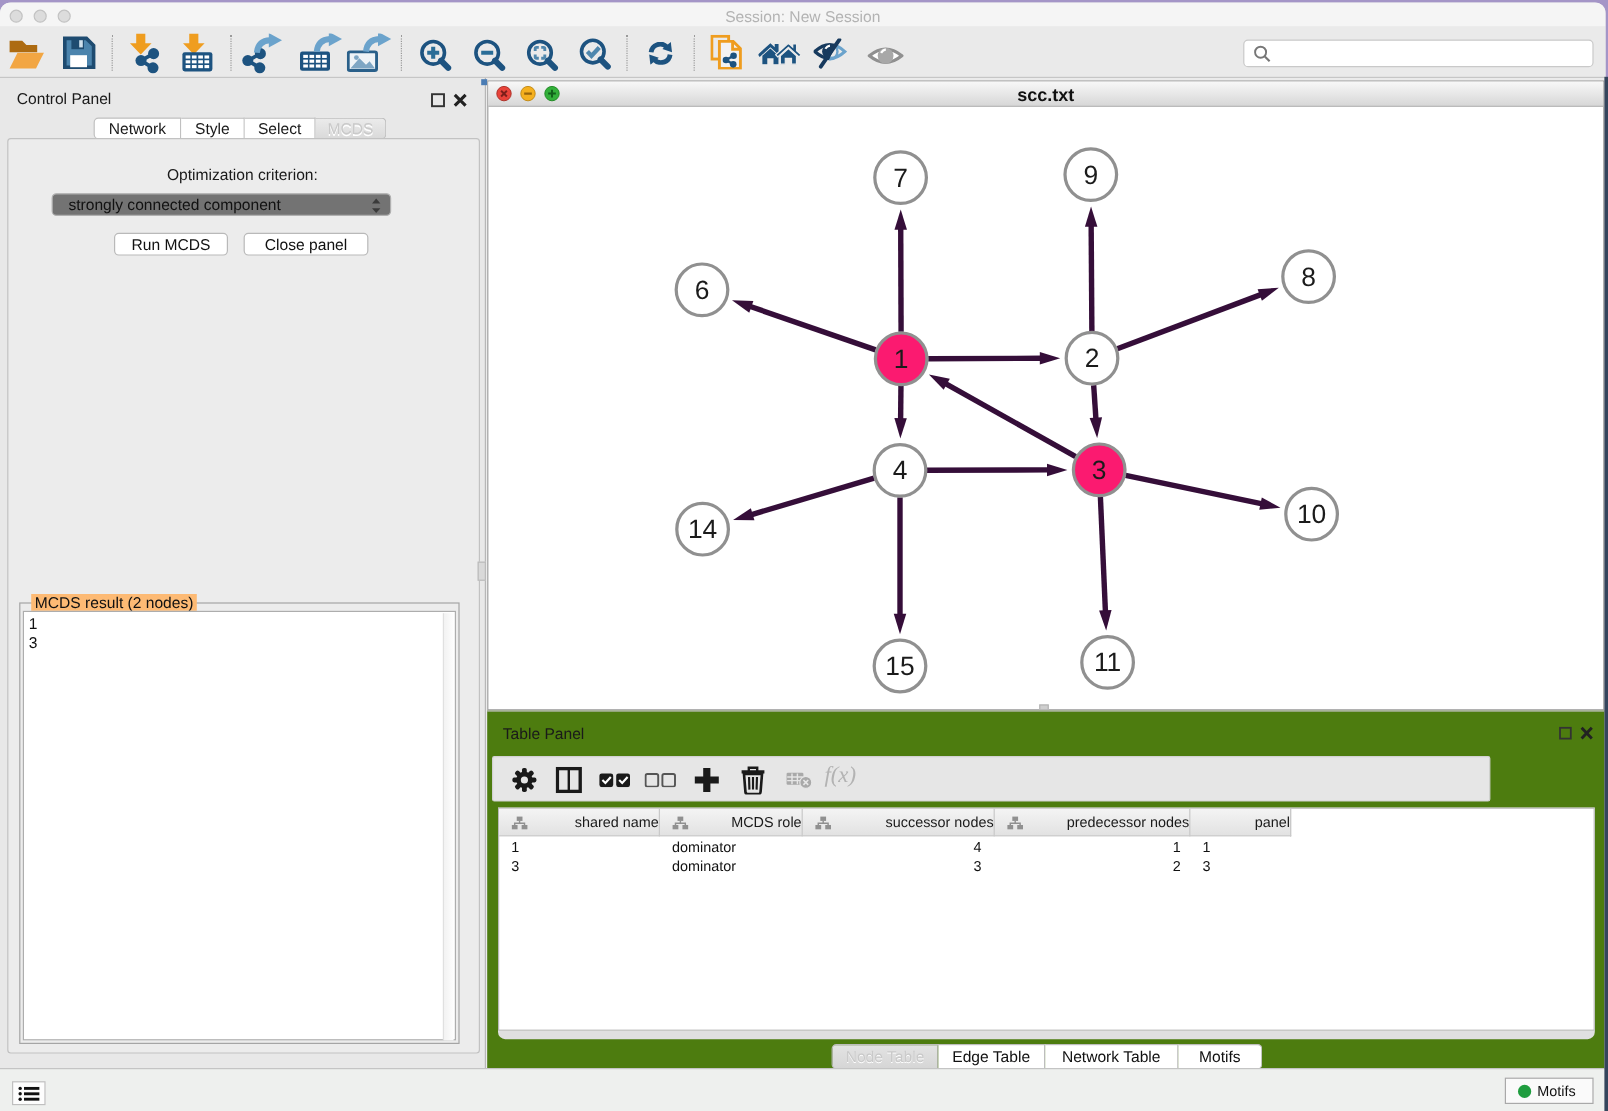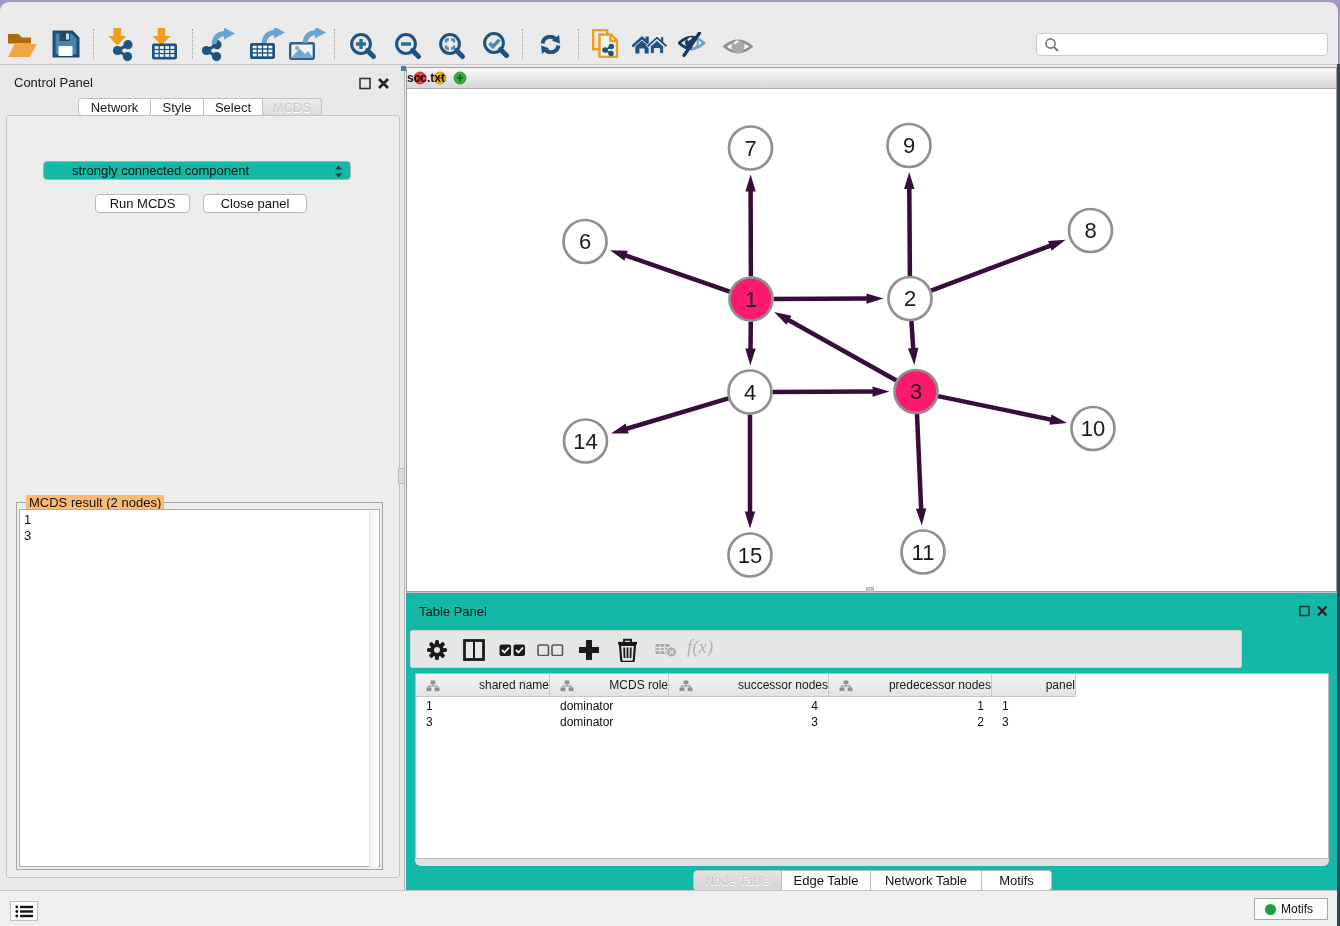--- a/index.html
+++ b/index.html
@@ -11,44 +11,50 @@
 .tl{position:absolute;top:6px;width:11px;height:11px;border-radius:50%;background:#dcdcdc;border:1px solid #c3c3c3}
 #wintitle{position:absolute;top:4px;width:100%;text-align:center;font-size:13px;color:#b3b3b3}
 #toolbar{position:absolute;left:0;top:20px;width:1338px;height:43px;background:#eaeaea;border-bottom:1px solid #c6c6c6}
 .sep{position:absolute;top:7px;height:30px;width:0;border-left:1px dotted #9a9a9a}
 #searchbox{position:absolute;left:1036px;top:11px;width:292px;height:23px;background:#fff;border:1px solid #c9c9c9;border-radius:4px}
 #cpanel{position:absolute;left:0;top:63px;width:405px;height:827px;background:#e8e8e8;border-right:1px solid #b7b7b7}
 #cp-title{position:absolute;left:14px;top:10px;font-size:13px;color:#1a1a1a}
 .tab{position:absolute;top:33px;height:18px;border:1px solid #c0c0c0;background:#fff;font-size:13px;color:#1a1a1a;text-align:center;line-height:17px}
 #grouppanel{position:absolute;left:6px;top:50px;width:394px;height:763px;background:#ececec;border:1px solid #c2c2c2;border-radius:3px}
 #optlabel{position:absolute;left:0;top:73px;width:100%;text-align:center;font-size:13px;color:#1a1a1a}
-#dropdown{position:absolute;left:43px;top:96px;width:308px;height:19px;background:#14b8a6;border:1px solid #b0b0b0;border-radius:4px;font-size:13px;color:#111;line-height:18px;padding-left:28px}
+#dropdown{position:absolute;left:43px;top:96px;width:283px;height:19px;background:#737373;border:1px solid #b0b0b0;border-radius:4px;font-size:13px;color:#111;line-height:18px;padding-left:13px}
 .btn{position:absolute;top:129px;height:19px;background:#fff;border:1px solid #b9b9b9;border-radius:4px;font-size:13px;color:#111;text-align:center;line-height:18px}
 #fieldset{position:absolute;left:16px;top:437px;width:367px;height:368px;border:1px solid #a5a5a5}
 #fslabel{position:absolute;left:9px;top:-8px;background:#fdba74;padding:0 3px;font-size:13px;color:#111}
 #resultbox{position:absolute;left:2px;top:6px;width:361px;height:358px;background:#fff;border:1px solid #adadad}
 #netwin{position:absolute;left:406px;top:65px;width:931px;height:525px;background:#fff;border:1px solid #9e9e9e}
 #nettitle{position:absolute;left:0;top:0;width:929px;height:21px;background:linear-gradient(#f8f8f8,#d7d7d7);border-bottom:1px solid #ababab}
-#netname{position:absolute;top:3px;width:100%;font-size:12px;font-weight:bold;color:#111}
-#tpanel{position:absolute;left:406px;top:590px;width:931px;height:300px;background:#14b8a6;border-top:1px solid #c2c2c2}
+#netname{position:absolute;top:3px;width:100%;text-align:center;font-size:15px;font-weight:bold;color:#111}
+#tpanel{position:absolute;left:406px;top:590px;width:931px;height:300px;background:#4d7c0f;border-top:1px solid #c2c2c2}
 #tp-title{position:absolute;left:13px;top:11px;font-size:13px;color:#1a1a1a}
 #tp-toolbar{position:absolute;left:4px;top:37px;width:832px;height:38px;background:#e6e6e6;border:1px solid #d2d2d2;border-radius:2px}
 #ttable{position:absolute;left:9px;top:80px;width:914px;height:186px;background:#fff;border:1px solid #b9b9b9}
 #thead{position:absolute;left:0;top:0;width:660px;height:23px;background:linear-gradient(#f4f4f4,#e2e2e2);border-bottom:1px solid #c5c5c5;border-right:1px solid #c5c5c5}
 .hcell{position:absolute;top:0;height:23px;border-right:1px solid #c9c9c9;font-size:12px;color:#1a1a1a;text-align:right;line-height:23px}
 .tcell{position:absolute;font-size:12px;color:#111;height:16px;line-height:16px}
 #tstrip{position:absolute;left:9px;top:266px;width:914px;height:7px;background:#e0e0e0;border-radius:0 0 6px 6px}
 .btab{position:absolute;top:277px;height:21px;border:1px solid #bdbdbd;background:#fff;font-size:13px;color:#111;text-align:center;line-height:20px}
 #statusbar{position:absolute;left:0;top:888px;width:1338px;height:36px;background:#eef0ee;border-top:1px solid #c4c4c4}
 #listbtn{position:absolute;left:10px;top:10px;width:28px;height:20px;background:#fdfdfd;border:1px solid #bfbfbf}
 #membtn{position:absolute;left:1254px;top:7px;width:74px;height:22px;background:#fafafa;border:1px solid #a9a9a9;font-size:12px;color:#111}
 .etched{color:#c9c9c9;text-shadow:0 1px 0 #fff}
 </style></head>
 <body>
 <div id="app">
+  <div id="titlebar">
+    <div class="tl" style="left:8px"></div>
+      <div class="tl" style="left:28px"></div>
+      <div class="tl" style="left:48px"></div>
+    <div id="wintitle">Session: New Session</div>
+  </div>
   <div id="toolbar">
       <div class="sep" style="left:93px"></div>
       <div class="sep" style="left:192px"></div>
       <div class="sep" style="left:334px"></div>
       <div class="sep" style="left:522px"></div>
       <div class="sep" style="left:578px"></div>
       <svg class="abs" style="margin-top:-22px;left:7px;top:31px" width="31" height="27" viewBox="0 0 31 27">
         <path d="M1 26 V3 h10.5 l3.5 3.5 h9 v6 H1z" fill="#ad6b11"></path>
         <path d="M1 26 L7.6 13 h22 L23 26z" fill="#f2a643"></path>
       </svg>
@@ -207,20 +213,21 @@
     <div id="cp-title">Control Panel</div>
     <svg class="abs" style="left:359px;top:12px" width="32" height="13" viewBox="0 0 32 13">
         <rect x="1" y="1.5" width="10" height="10" fill="none" stroke="#333" stroke-width="1.6"></rect>
         <path d="M20 2 L29 11 M29 2 L20 11" stroke="#222" stroke-width="2.6"></path>
       </svg>
     <div class="tab" style="left:78px;width:73px;border-radius:4px 0 0 4px">Network</div>
     <div class="tab" style="left:151px;width:53px;border-left:none">Style</div>
     <div class="tab" style="left:204px;width:59px;border-left:none">Select</div>
     <div class="tab etched" style="left:263px;width:59px;border-left:none;border-radius:0 4px 4px 0;background:linear-gradient(#ebebeb,#dadada)">MCDS</div>
     <div id="grouppanel"></div>
+    <div id="optlabel">Optimization criterion:</div>
     <div id="dropdown">strongly connected component<svg class="abs" style="right:6px;top:1.5px" width="11" height="15" viewBox="0 0 11 15">
           <path d="M2 5.5 L5.5 1.5 L9 5.5z" fill="#3a3a3a"></path>
           <path d="M2 9.5 L5.5 13.5 L9 9.5z" fill="#3a3a3a"></path>
         </svg></div>
     <div class="btn" style="left:95px;width:95px">Run MCDS</div>
     <div class="btn" style="left:203px;width:104px">Close panel</div>
     <div id="fieldset">
       <div id="fslabel">MCDS result (2 nodes)</div>
       <div id="resultbox">
         <div style="position:absolute;left:4px;top:2px;font-size:13px;color:#111;line-height:16px">1<br>3</div>

